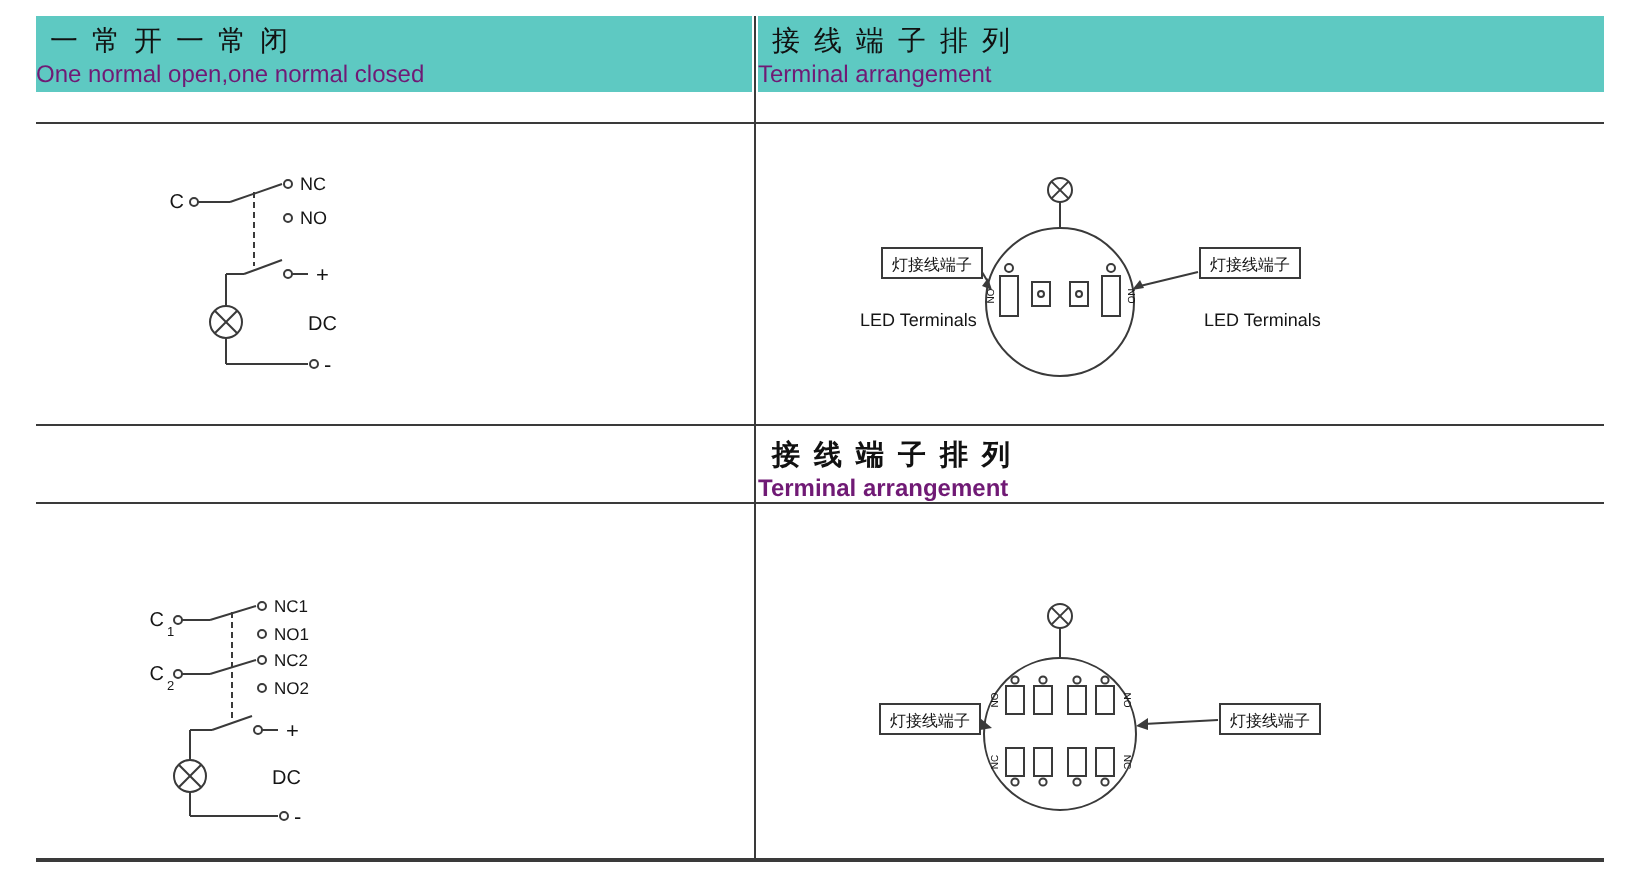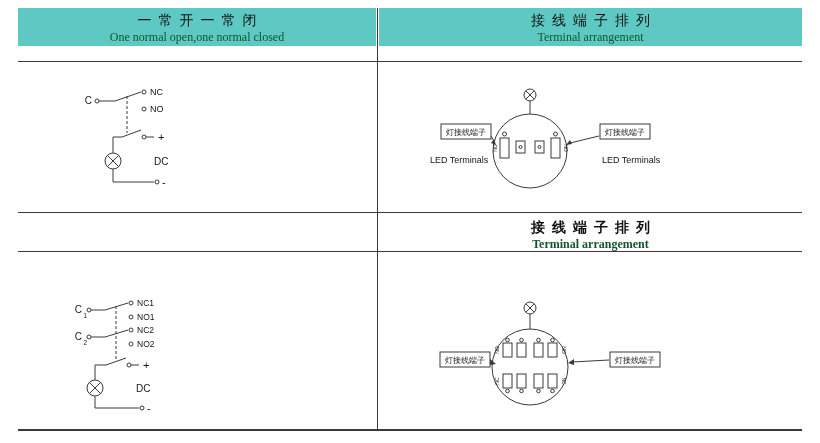--- a/index.html
+++ b/index.html
@@ -4,24 +4,24 @@
 <style>
   * { margin:0; padding:0; box-sizing:border-box; }
   html,body { width:820px; height:443px; background:#ffffff;
               font-family:"Liberation Sans", sans-serif; }
   .page { position:relative; width:820px; height:443px; background:#fff; overflow:hidden; }
 
   .hline { position:absolute; left:18px; width:784px; height:1px; background:var(--line,#3a3a3a); }
   .hline.thick { height:2px; }
   .vline { position:absolute; width:1px; background:var(--line,#3a3a3a); }
 
-  .hdr { position:absolute; text-align:center; padding-top:3px;font-family:Liberation Serif, serif; }
+  .hdr { position:absolute; padding-top:3px; }
   .hdr.teal { background:var(--accent,#5ec9c2); height:38px; }
   .hdr-zh { font-size:14px; letter-spacing:7px; text-indent:7px; color:#111; line-height:19px; }
-  .hdr-en { font-size:12px; color:#14532d; line-height:15px; }
+  .hdr-en { font-size:12px; color:#701a75; line-height:15px; }
   .hdr.plain .hdr-zh, .hdr.plain .hdr-en { font-weight:bold; }
 
   svg.dg { position:absolute; }
   .ln { stroke:#3a3a3a; stroke-width:1; fill:none; }
   .nd { stroke:#3a3a3a; stroke-width:1; fill:#ffffff; }
   .ar { fill:#3a3a3a; stroke:none; }
   svg.dg text { fill:#151515; stroke:none; font-family:"Liberation Sans", sans-serif; }
 </style>
 </head>
 <body>

